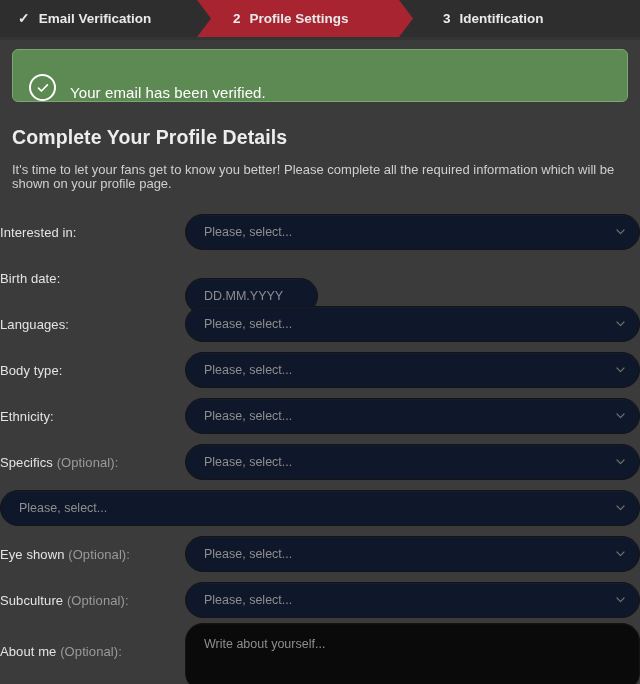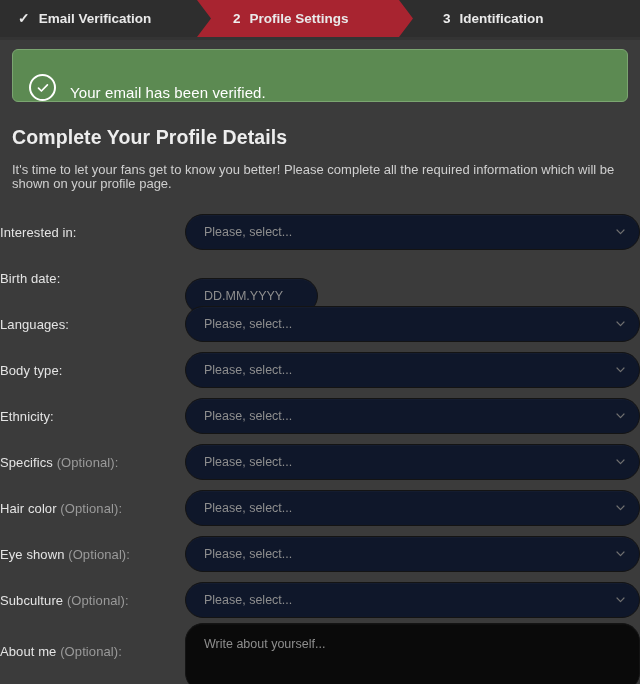--- a/index.html
+++ b/index.html
@@ -320,24 +320,20 @@
       </div>
       <span class="caret">
         <svg width="9" height="6" viewBox="0 0 9 6" aria-hidden="true">
           <polyline points="1,1 4.5,4.6 8,1" fill="none" stroke="#6f6f6f" stroke-width="1.2" stroke-linecap="round" stroke-linejoin="round"></polyline>
         </svg>
       </span>
     </div>
   </div>
 
   <div class="row">
-    <div class="label">
-      <span>Hair color</span>
-      <span class="opt">(Optional):</span>
-    </div>
     <div class="control">
       <div class="select">
         <span>Please, select...</span>
       </div>
       <span class="caret">
         <svg width="9" height="6" viewBox="0 0 9 6" aria-hidden="true">
           <polyline points="1,1 4.5,4.6 8,1" fill="none" stroke="#6f6f6f" stroke-width="1.2" stroke-linecap="round" stroke-linejoin="round"></polyline>
         </svg>
       </span>
     </div>

